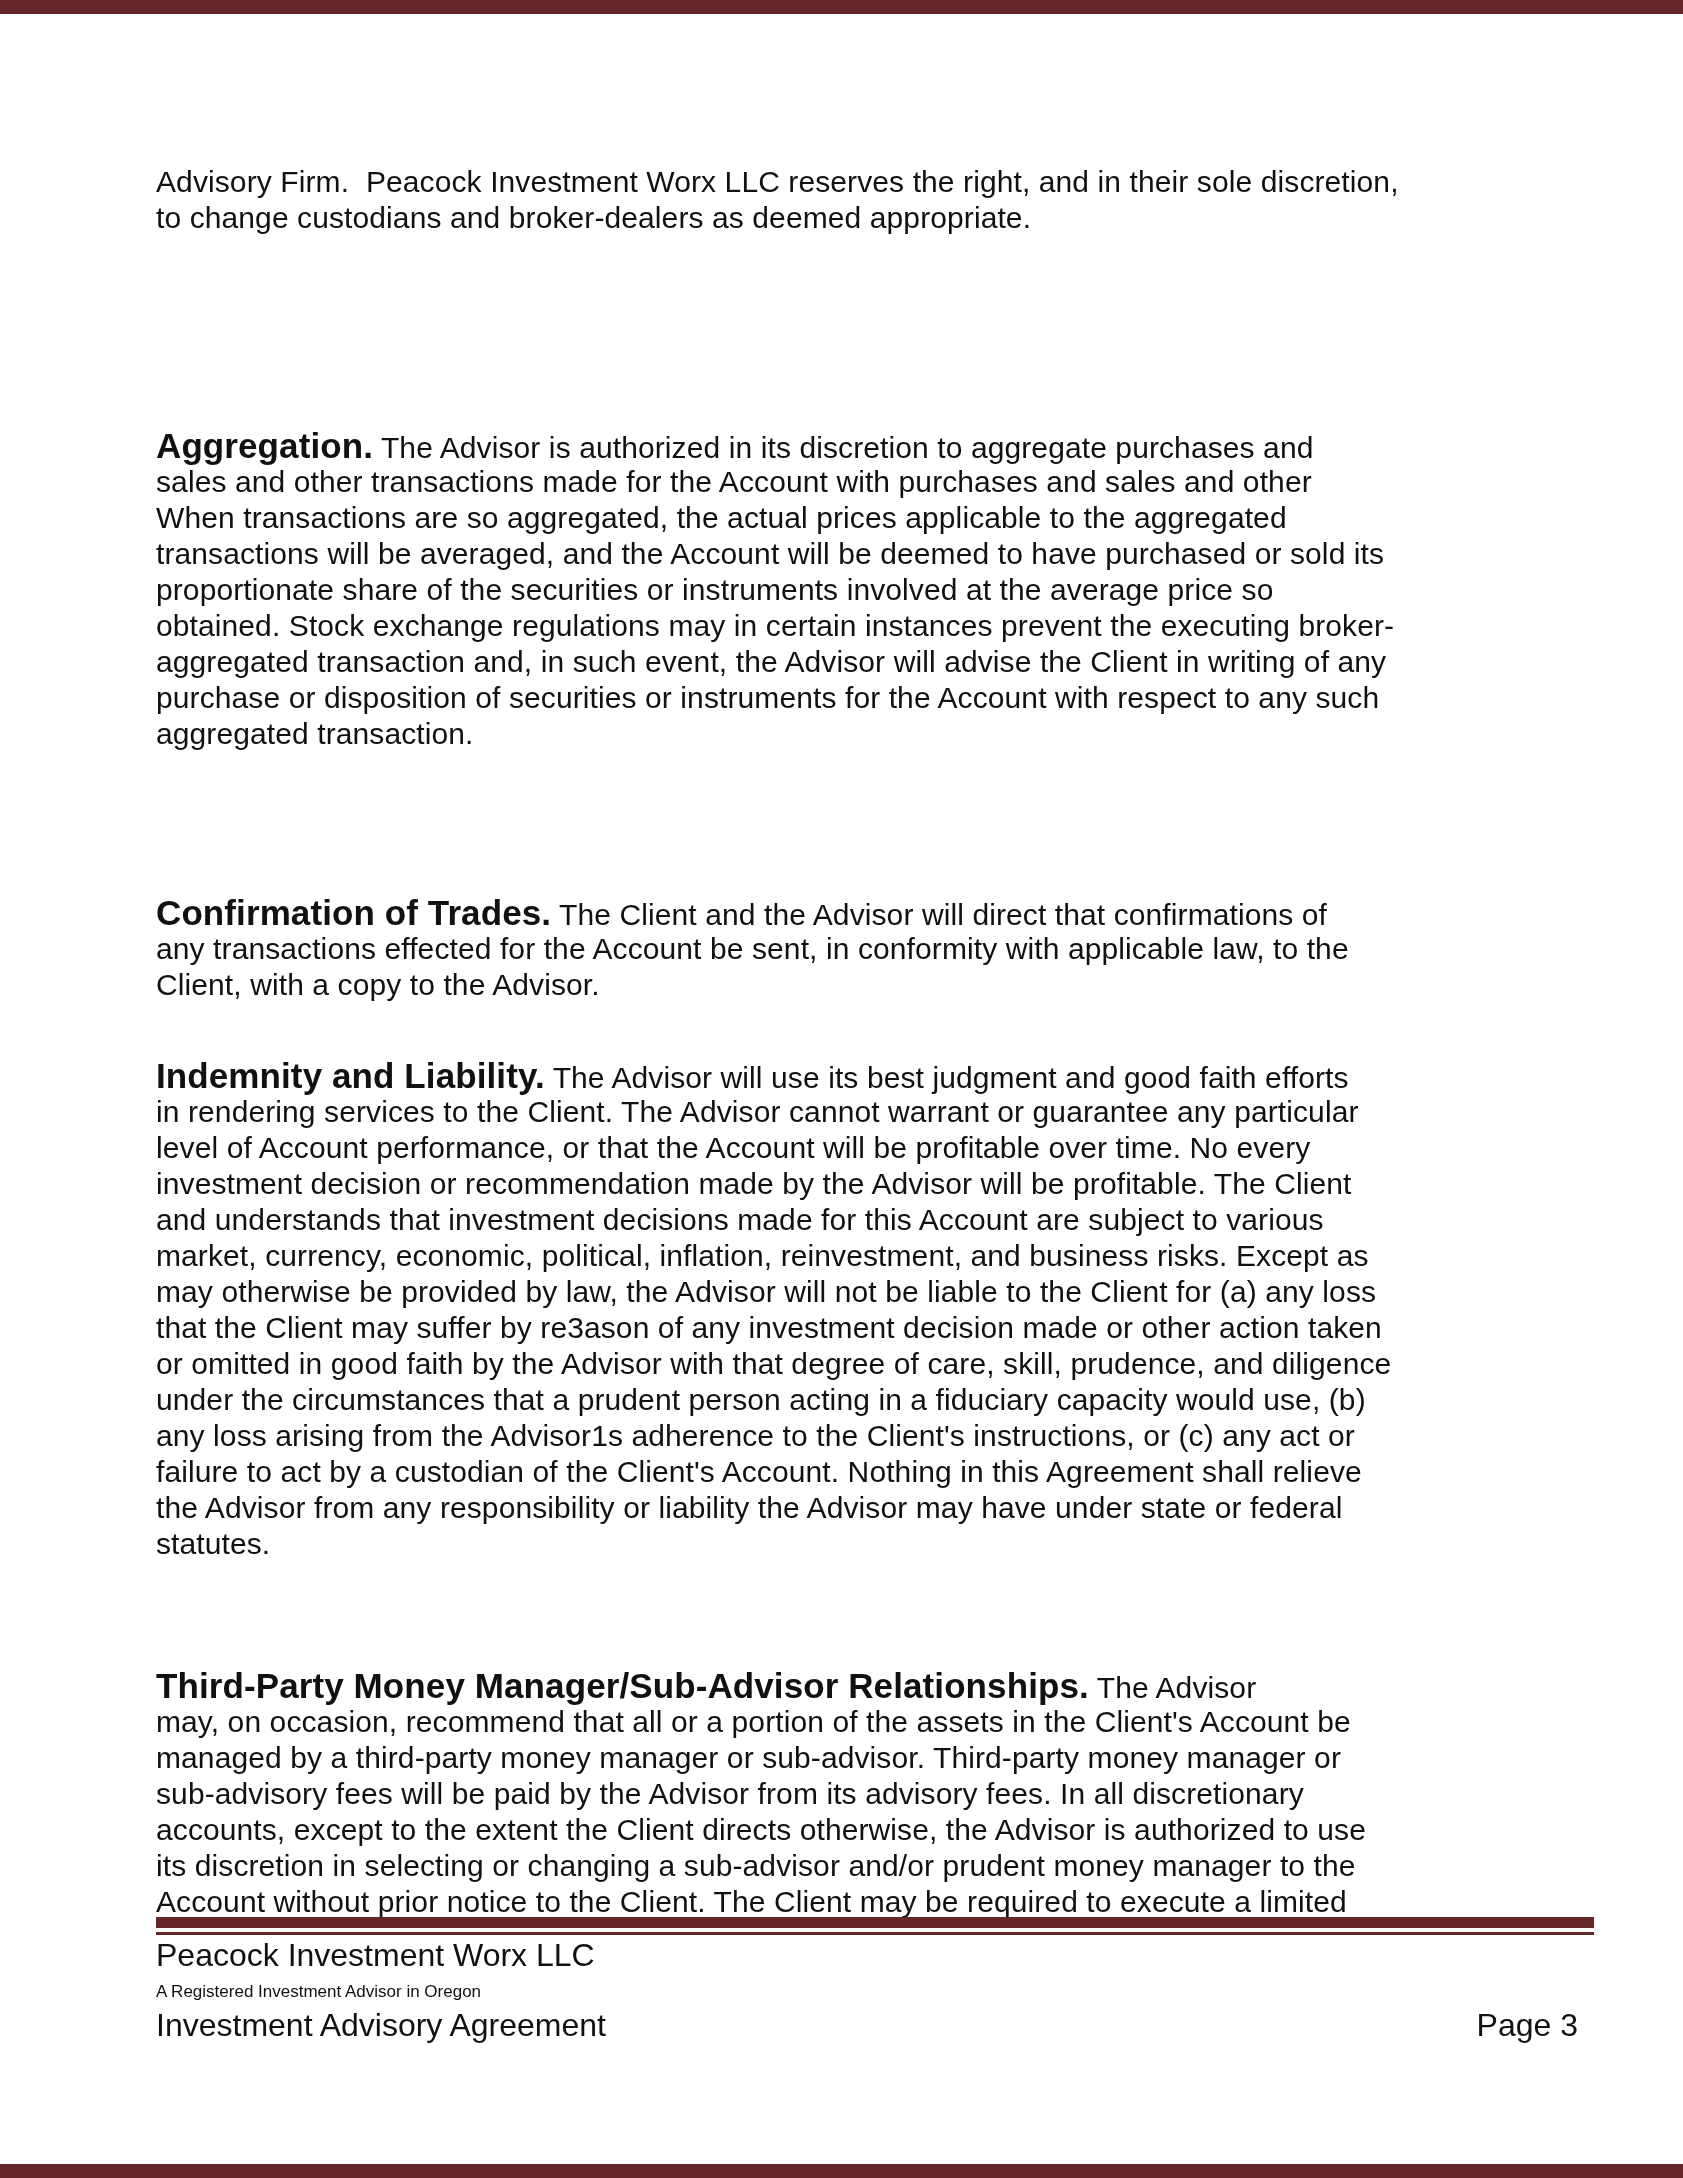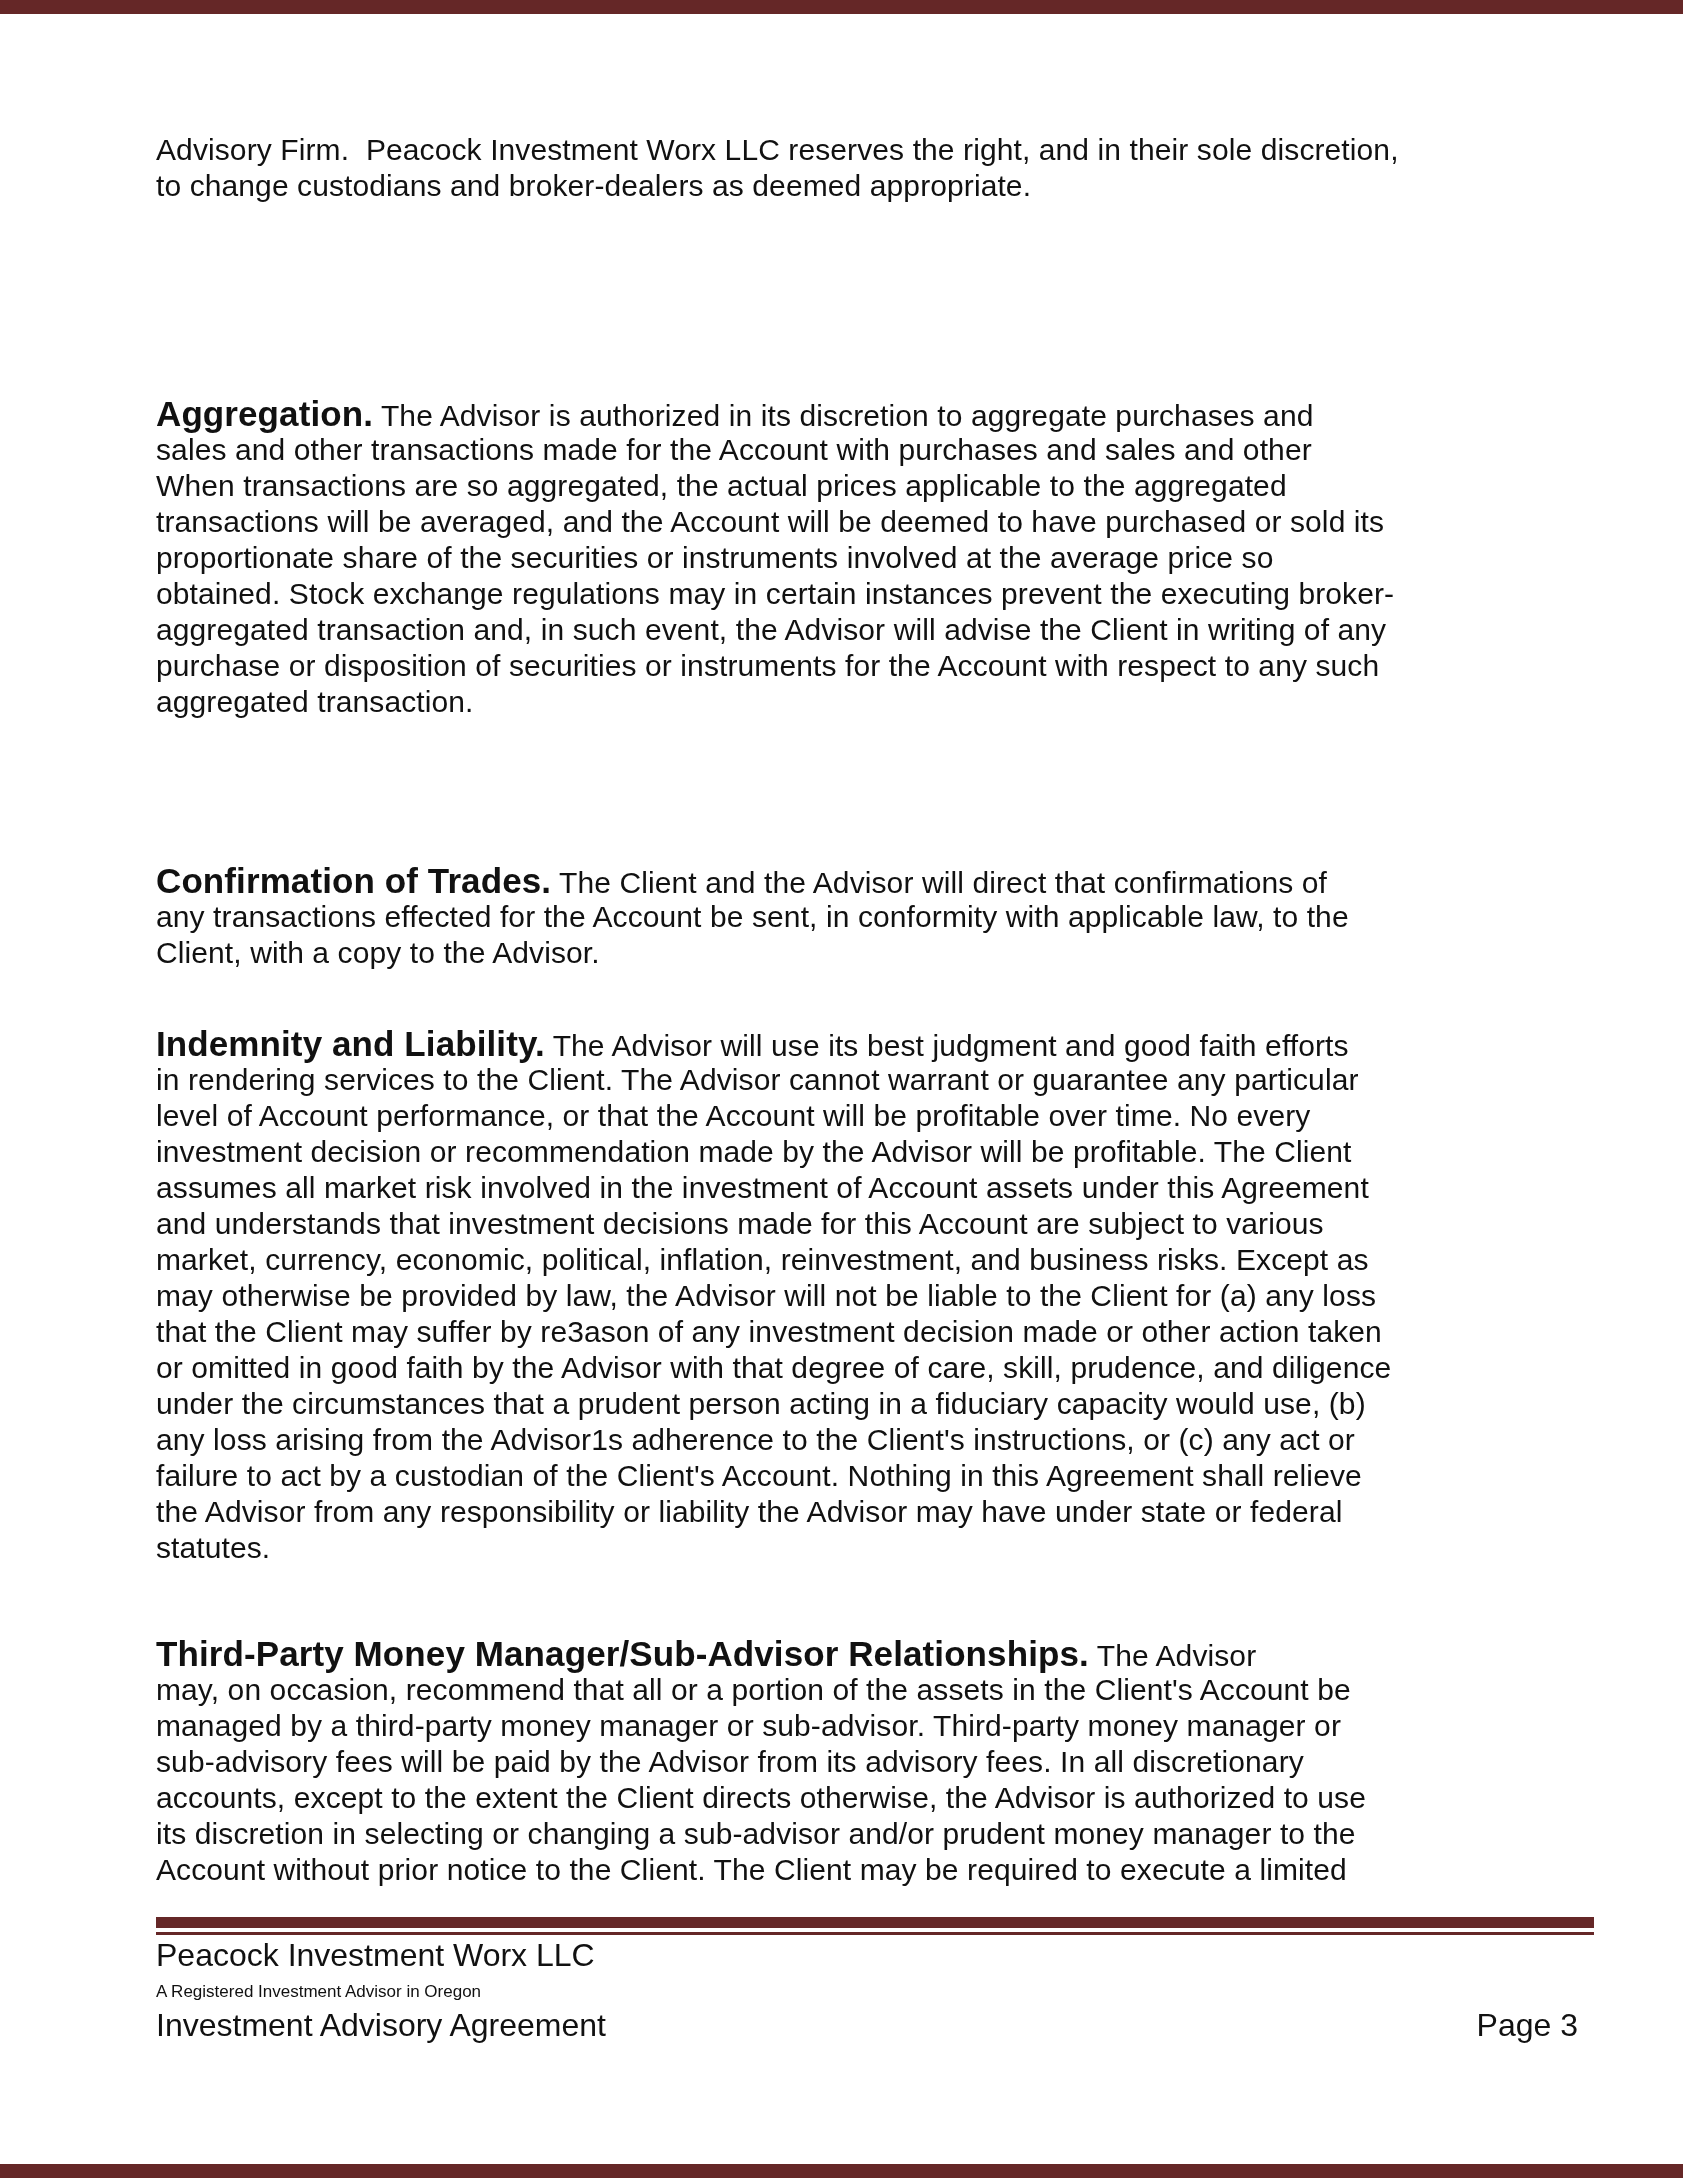--- a/index.html
+++ b/index.html
@@ -23,20 +23,21 @@
     height: 14px;
   }
   .accent-bar.top { top: 0; }
   .accent-bar.bottom { top: 2164px; }
 
   .para {
     position: absolute;
     left: 156px;
     width: 1426px;
     font-size: 30px;
+    margin-top: 32px;
   }
   .line {
     white-space: pre;
     height: 36px;
     line-height: 36px;
     letter-spacing: 0.1px;
   }
   .sec-heading {
     font-size: 35px;
     font-weight: bold;
@@ -113,21 +114,20 @@
       <div class="line"><span class="sec-heading">Confirmation of Trades.</span> The Client and the Advisor will direct that confirmations of</div>
       <div class="line">any transactions effected for the Account be sent, in conformity with applicable law, to the</div>
       <div class="line">Client, with a copy to the Advisor.</div>
     </div>
 
   <div class="para" style="top:1026px">
       <div class="line"><span class="sec-heading">Indemnity and Liability.</span> The Advisor will use its best judgment and good faith efforts</div>
       <div class="line">in rendering services to the Client. The Advisor cannot warrant or guarantee any particular</div>
       <div class="line">level of Account performance, or that the Account will be profitable over time. No every</div>
       <div class="line">investment decision or recommendation made by the Advisor will be profitable. The Client</div>
-      <div class="line">assumes all market risk involved in the investment of Account assets under this Agreement</div>
       <div class="line">and understands that investment decisions made for this Account are subject to various</div>
       <div class="line">market, currency, economic, political, inflation, reinvestment, and business risks. Except as</div>
       <div class="line">may otherwise be provided by law, the Advisor will not be liable to the Client for (a) any loss</div>
       <div class="line">that the Client may suffer by re3ason of any investment decision made or other action taken</div>
       <div class="line">or omitted in good faith by the Advisor with that degree of care, skill, prudence, and diligence</div>
       <div class="line">under the circumstances that a prudent person acting in a fiduciary capacity would use, (b)</div>
       <div class="line">any loss arising from the Advisor1s adherence to the Client's instructions, or (c) any act or</div>
       <div class="line">failure to act by a custodian of the Client's Account. Nothing in this Agreement shall relieve</div>
       <div class="line">the Advisor from any responsibility or liability the Advisor may have under state or federal</div>
       <div class="line">statutes.</div>

